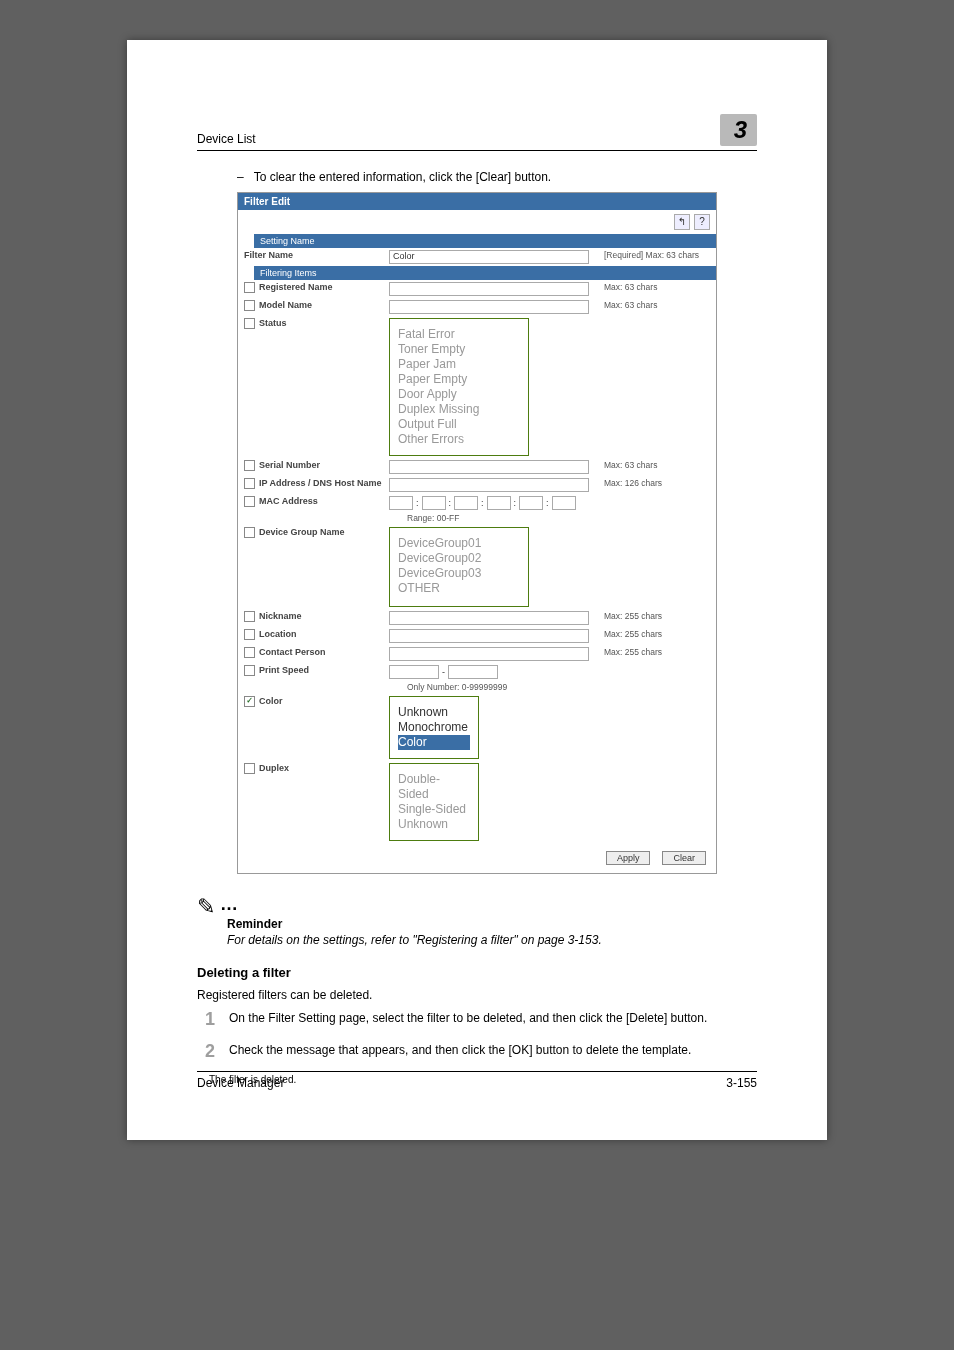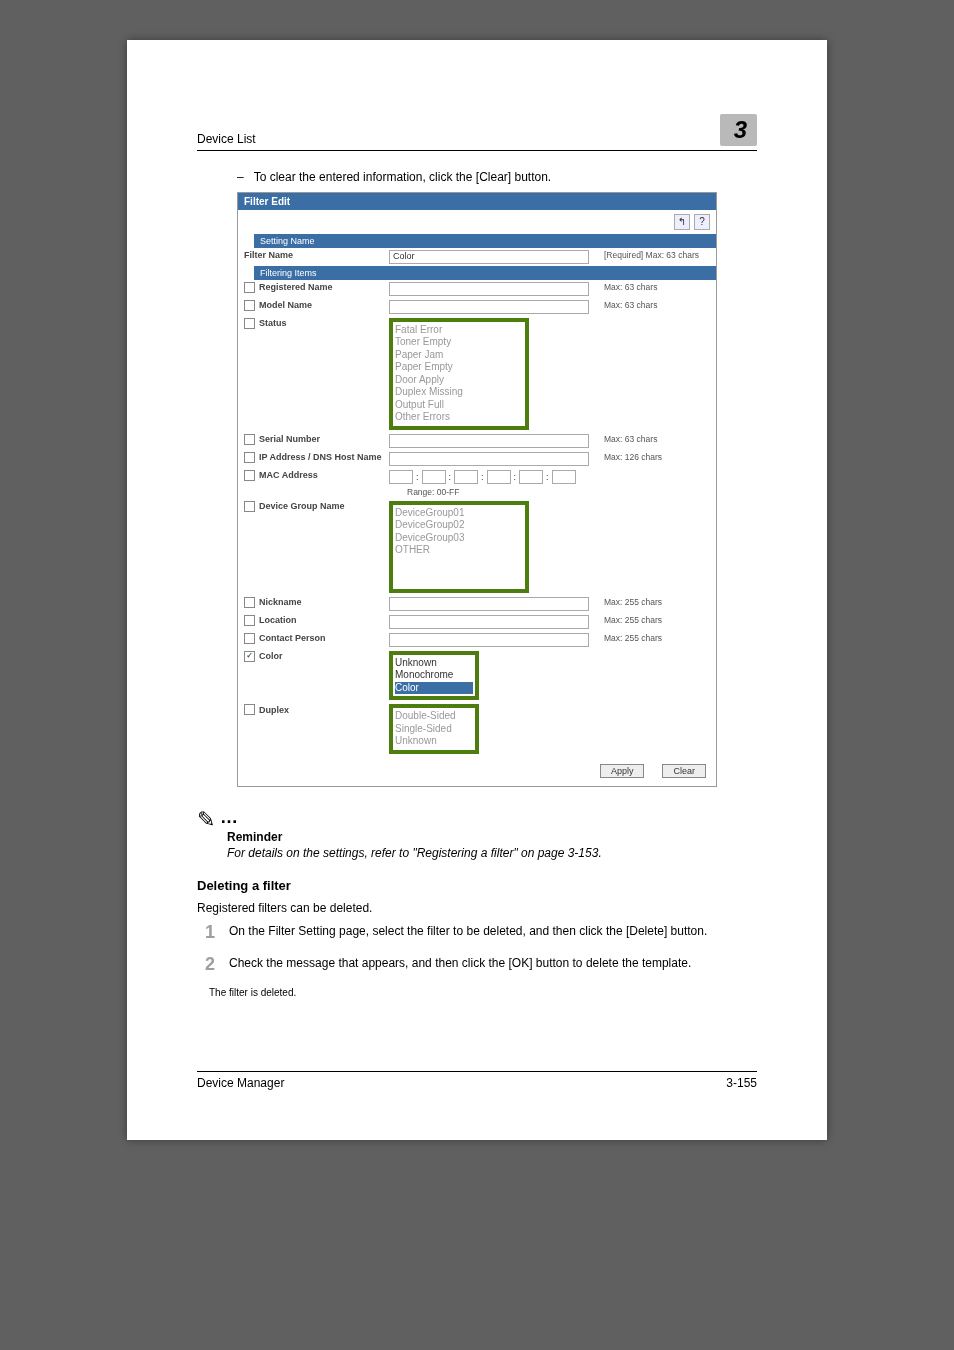--- a/index.html
+++ b/index.html
@@ -142,24 +142,24 @@
     background: #fff;
     height: 14px;
     padding: 0 3px;
     font-size: 9px;
     color: #333;
   }
   .ss-input.full { width: 200px; }
   .ss-input.tiny { width: 24px; }
   .ss-input.small { width: 50px; }
   .ss-listbox {
-    border: 4px solid #4d7c0f;
+    border: 1px solid #4d7c0f;
     width: 140px;
-    padding: 2px;
-    font-size: 10px;
+    padding: 8px;
+    font-size: 12px;
     color: #999;
     background: #fff;
     line-height: 1.25;
   }
   .ss-listbox .sel {
     background: #3a6ea5;
     color: #fff;
   }
   .ss-hint {
     width: 110px;
@@ -169,21 +169,21 @@
     padding-left: 4px;
   }
   .ss-range {
     font-size: 8.5px;
     color: #555;
     margin-left: 18px;
   }
   .ss-buttons {
     display: flex;
     justify-content: flex-end;
-    gap: 18px;
+    gap: 12px;
     padding: 8px 10px;
   }
   .ss-btn {
     border: 1px solid #888;
     background: #eee;
     padding: 1px 10px;
     font-size: 9px;
   }
   .note-icon {
     font-size: 22px;
@@ -374,21 +374,21 @@
       </div>
       <div class="ss-hint"></div>
     </div>
 
     <div class="ss-row">
       <div class="ss-label-col">
           <span class="ss-cb"></span>
           <span>Device Group Name</span>
         </div>
       <div class="ss-mid">
-        <div class="ss-listbox" style="height:92px">
+        <div class="ss-listbox" style="height:80px">
           <div>DeviceGroup01</div>
           <div>DeviceGroup02</div>
           <div>  DeviceGroup03</div>
           <div>OTHER</div>
         </div>
       </div>
       <div class="ss-hint"></div>
     </div>
 
     <div class="ss-row">
@@ -417,20 +417,33 @@
       <div class="ss-label-col">
           <span class="ss-cb"></span>
           <span>Contact Person</span>
         </div>
       <div class="ss-mid">
           <div class="ss-input full"></div>
         </div>
       <div class="ss-hint">Max: 255 chars</div>
     </div>
 
+    <div class="ss-row">
+      <div class="ss-label-col">
+          <span class="ss-cb"></span>
+          <span>Print Speed</span>
+        </div>
+      <div class="ss-mid">
+        <div class="ss-input small"></div>
+        <span>-</span>
+        <div class="ss-input small"></div>
+        <span class="ss-range">Only Number: 0-99999999</span>
+      </div>
+      <div class="ss-hint"></div>
+    </div>
 
     <div class="ss-row">
       <div class="ss-label-col">
           <span class="ss-cb">✓</span>
           <span>Color</span>
         </div>
       <div class="ss-mid">
         <div class="ss-listbox" style="width:90px;color:#333">
           <div>Unknown</div>
           <div>Monochrome</div>

